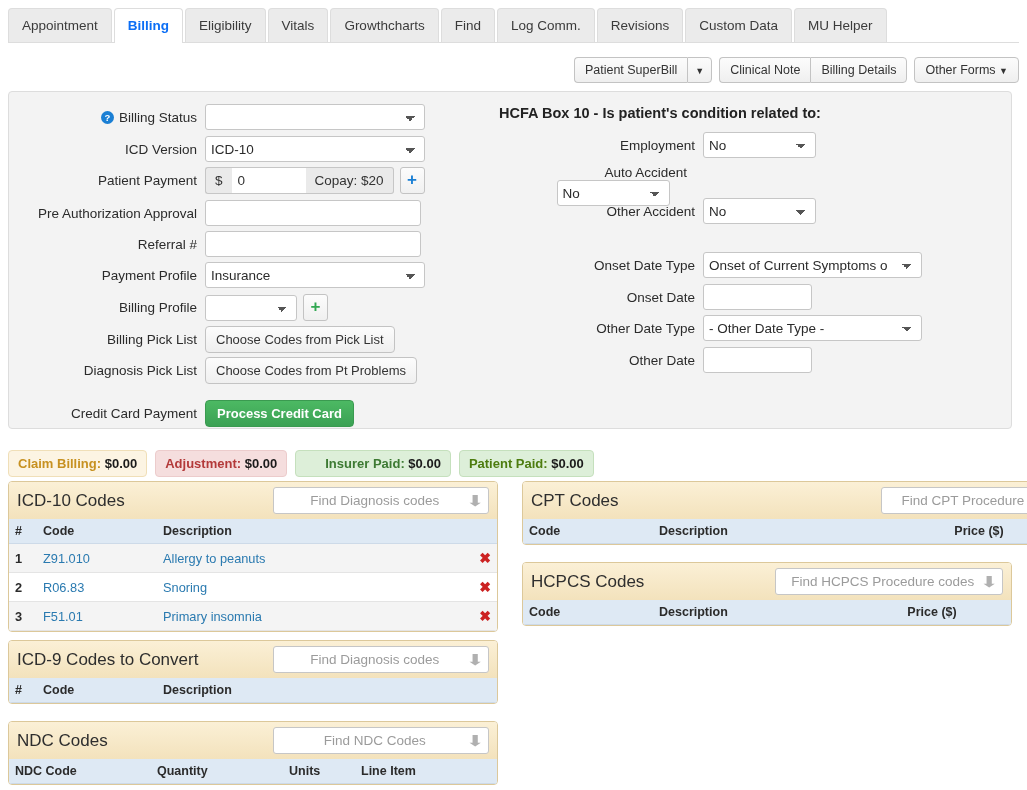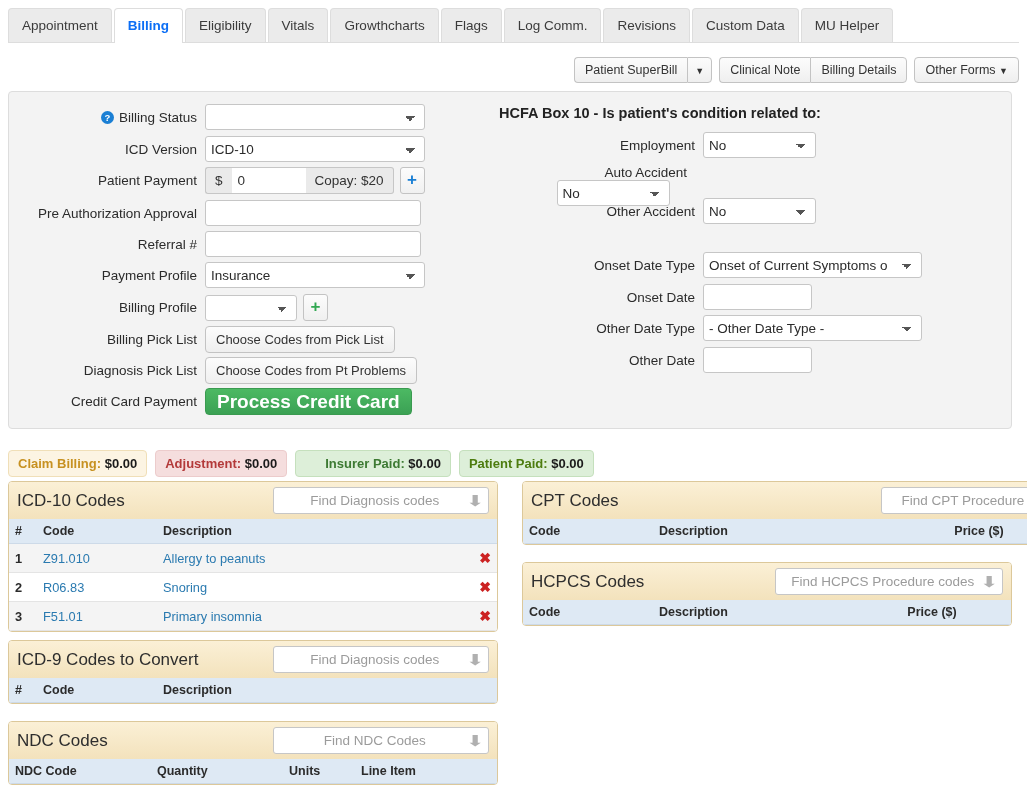--- a/index.html
+++ b/index.html
@@ -143,21 +143,21 @@
   .pickbtn {
     background: linear-gradient(#fcfcfc, #efefef);
     border: 1px solid #c3c3c3; border-radius: 4px;
     font-size: 13px; color: #333;
     height: 27px; line-height: 25px; padding: 0 10px; cursor: pointer;
     font-family: "Liberation Sans", sans-serif;
   }
   .greenbtn {
     background: linear-gradient(#4cb963, #3ba154);
     border: 1px solid #3a9a50; border-radius: 4px;
-    color: #ffffff; font-size: 19px; font-weight: bold;
+    color: #ffffff; font-size: 13px; font-weight: bold;
     height: 27px; line-height: 25px; padding: 0 11px; cursor: pointer;
     font-family: "Liberation Sans", sans-serif;
   }
 
   .hcfa-title {
     position: absolute; left: 490px; top: 13px;
     font-size: 14.5px; font-weight: bold; color: #222;
   }
 
   
@@ -236,21 +236,21 @@
 </style>
 </head>
 <body>
 
 <div class="tabstrip">
   <div class="tab"><span>Appointment</span></div>
   <div class="tab active"><span>Billing</span></div>
   <div class="tab"><span>Eligibility</span></div>
   <div class="tab"><span>Vitals</span></div>
   <div class="tab"><span>Growthcharts</span></div>
-  <div class="tab"><span>Flags</span></div>
+  <div class="tab"><span>Find</span></div>
   <div class="tab"><span>Log Comm.</span></div>
   <div class="tab"><span>Revisions</span></div>
   <div class="tab"><span>Custom Data</span></div>
   <div class="tab"><span>MU Helper</span></div>
 </div>
 
 <div class="toolbar">
   <div class="btngroup">
     <div class="btn">Patient SuperBill</div>
     <div class="btn"><span class="caret">▼</span></div>
@@ -313,21 +313,21 @@
   <div class="frow" style="left:0;top:234px;width:440px;">
     <div class="flabel" style="width:196px;">Billing Pick List</div>
     <div class="pickbtn">Choose Codes from Pick List</div>
   </div>
 
   <div class="frow" style="left:0;top:265px;width:450px;">
     <div class="flabel" style="width:196px;">Diagnosis Pick List</div>
     <div class="pickbtn">Choose Codes from Pt Problems</div>
   </div>
 
-  <div class="frow" style="left:0;top:296px;width:440px;">
+  <div class="frow" style="left:0;top:308px;width:440px;">
     <div class="flabel" style="width:196px;">Credit Card Payment</div>
     <div class="greenbtn">Process Credit Card</div>
   </div>
 
   <div class="hcfa-title">HCFA Box 10 - Is patient's condition related to:</div>
 
   <div class="frow" style="left:530px;top:40px;">
     <div class="flabel" style="width:164px;">Employment</div>
     <select class="ctl" style="width:113px;"><option>No</option></select>
   </div>

